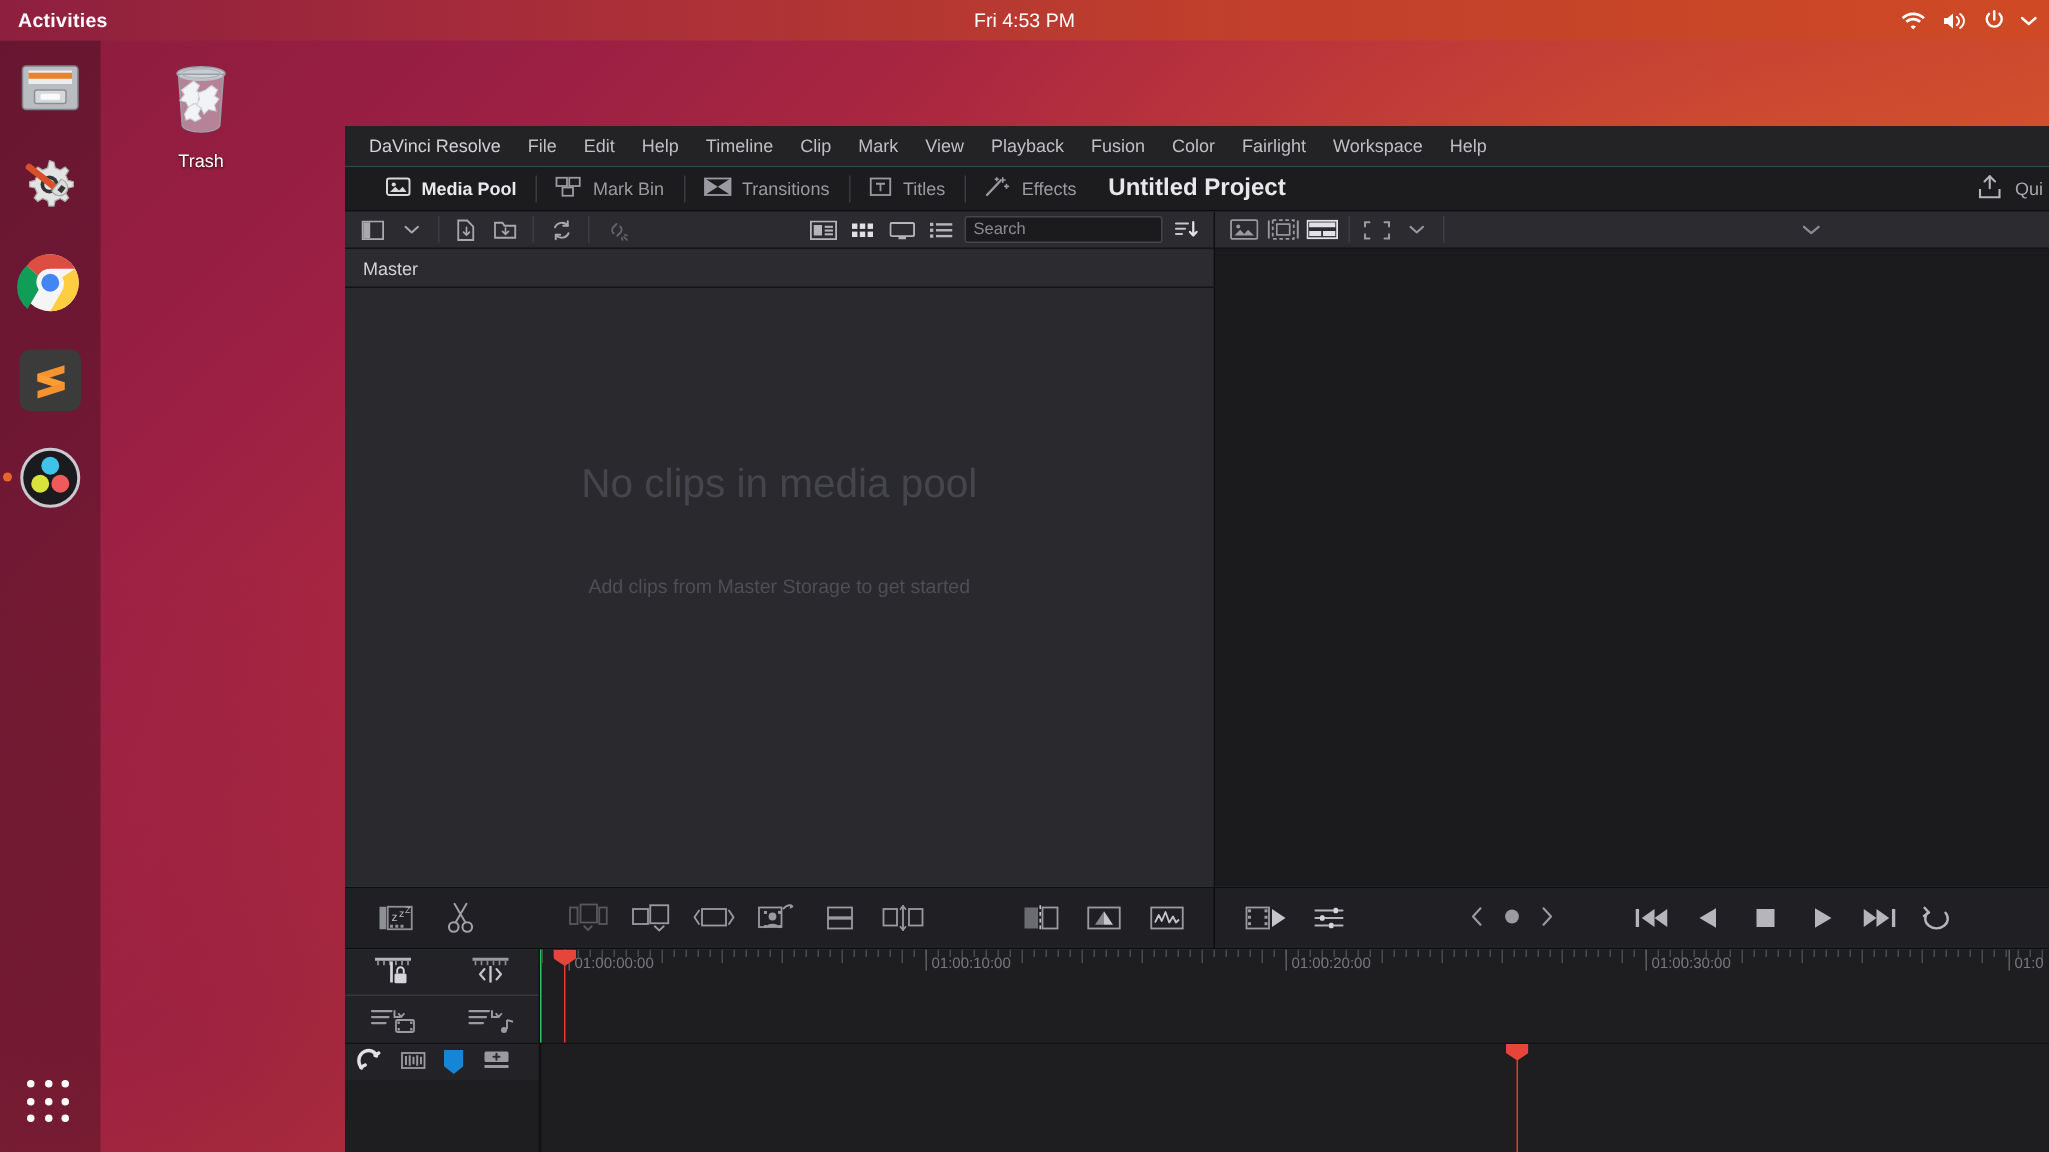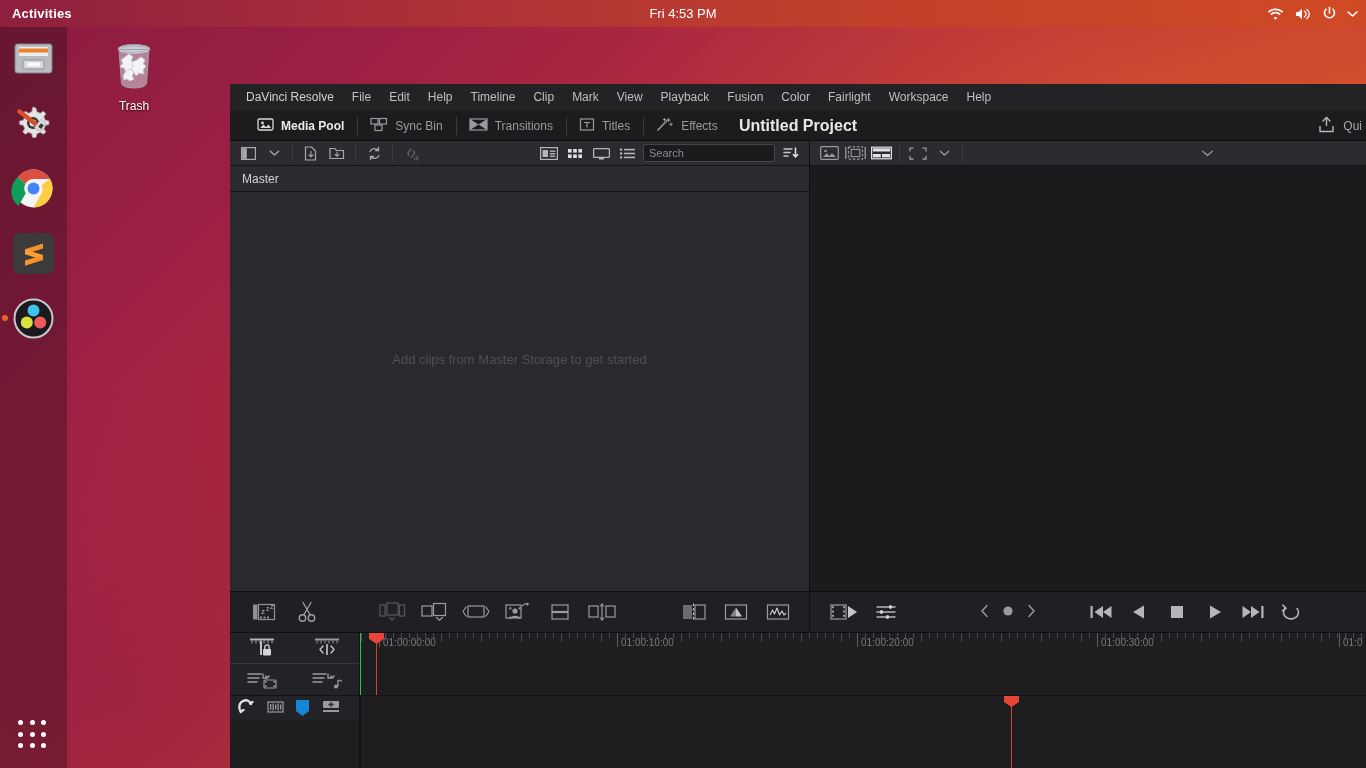--- a/index.html
+++ b/index.html
@@ -360,21 +360,21 @@
         <span class="lbl">Media Pool</span>
       </div>
       <div class="pb-item">
         <span>
           <svg width="18" height="15" viewBox="0 0 18 15">
               <rect x="1" y="1.5" width="7" height="5.5" fill="none" stroke="#9a9aa0" stroke-width="1.2"></rect>
               <rect x="9.5" y="1.5" width="7" height="5.5" fill="none" stroke="#9a9aa0" stroke-width="1.2"></rect>
               <rect x="5" y="8" width="7" height="5.5" fill="none" stroke="#9a9aa0" stroke-width="1.2"></rect>
             </svg>
         </span>
-        <span class="lbl">Sync Bin</span>
+        <span class="lbl">Mark Bin</span>
       </div>
       <div class="pb-item">
         <span>
           <svg width="19" height="15" viewBox="0 0 19 15">
               <rect x="1" y="2" width="17" height="11" fill="none" stroke="#9a9aa0" stroke-width="1.2"></rect>
               <path d="M1 2l8.5 5.5L1 13z" fill="#9a9aa0"></path>
               <path d="M18 2L9.5 7.5 18 13z" fill="#9a9aa0"></path>
             </svg>
         </span>
         <span class="lbl">Transitions</span>
@@ -504,20 +504,21 @@
                 <path d="M1 3h8M1 6.5h6M1 10h4"></path>
               </g>
               <path d="M12.5 2v9M10.3 8.6l2.2 2.4 2.2-2.4" stroke="#e2e2e6" stroke-width="1.5" fill="none" stroke-linecap="round" stroke-linejoin="round"></path>
             </svg>
         </div>
       </div>
       <div class="pool-master">
         <span>Master</span>
       </div>
       <div class="pool-empty">
+        <div class="big">No clips in media pool</div>
         <div class="small">Add clips from Master Storage to get started</div>
       </div>
     </div>
 
     <div class="viewer">
       <div class="viewer-toolbar">
         <div class="tb-btn">
           <svg width="19" height="14" viewBox="0 0 19 14">
               <rect x=".7" y=".7" width="17.6" height="12.6" rx="1" fill="none" stroke="#9a9aa0" stroke-width="1.2"></rect>
               <circle cx="5.5" cy="5" r="1.3" fill="#9a9aa0"></circle>

